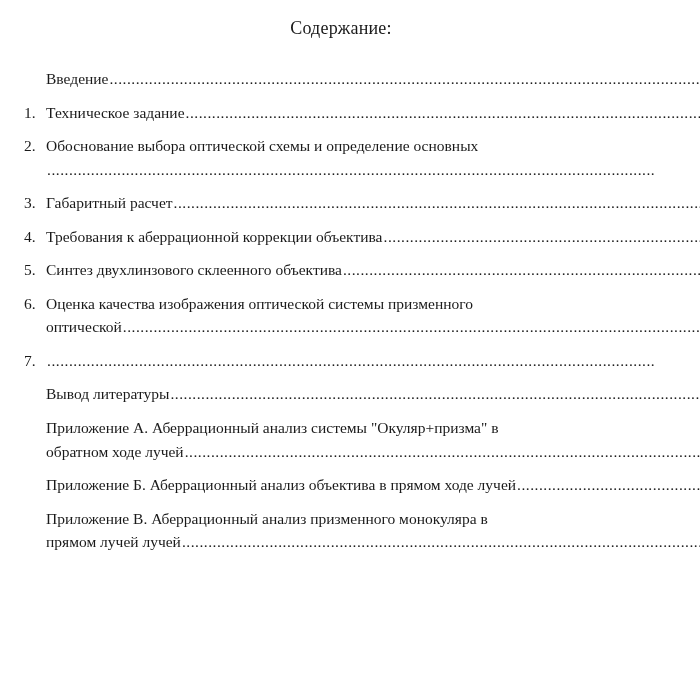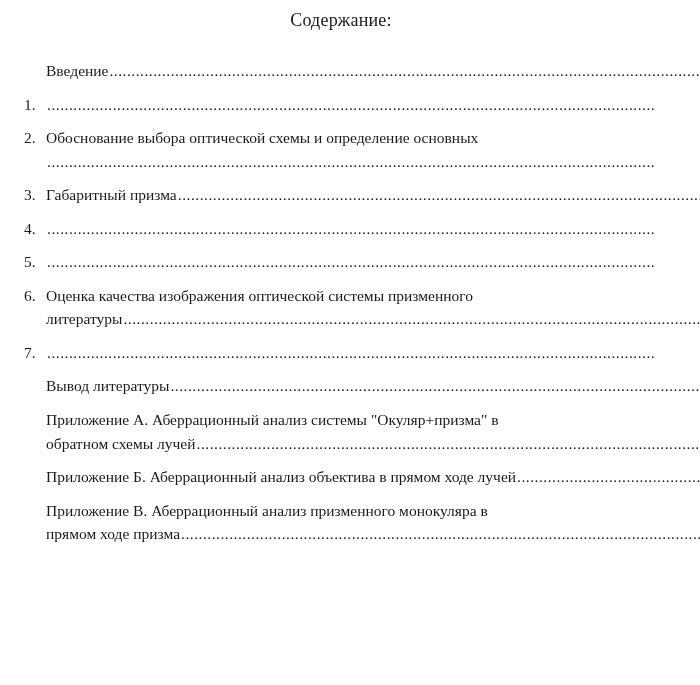--- a/index.html
+++ b/index.html
@@ -12,21 +12,21 @@
     height: 685px;
     font-family: "Liberation Serif", "DejaVu Serif", serif;
     color: #000000;
     overflow: hidden;
   }
   .page {
     position: relative;
     width: 700px;
     height: 685px;
     box-sizing: border-box;
-    padding: 2px 40px 0 22px;
+    padding: 10px 40px 0 22px;
   }
   .doc-title {
     text-align: center;
     font-size: 18px;
     color: #1a1a1a;
     margin: 8px 0 0 0;
     letter-spacing: 0.2px;
   }
   .toc {
     margin-top: 28px;
@@ -97,64 +97,67 @@
           <div class="toc-line">
             <span class="toc-text">Введение</span>
             <span class="toc-dots">...........................................................................................................................................</span>
           </div>
         </div>
       </div>
       <div class="toc-entry">
         <div class="toc-num">1.</div>
         <div class="toc-body">
           <div class="toc-line">
+            <span class="toc-text">Техническое задание</span>
             <span class="toc-dots">...........................................................................................................................................</span>
           </div>
         </div>
       </div>
       <div class="toc-entry">
         <div class="toc-num">2.</div>
         <div class="toc-body">
           <div class="toc-wrapline">Обоснование выбора оптической схемы и определение основных</div>
           <div class="toc-line">
             <span class="toc-dots">...........................................................................................................................................</span>
           </div>
         </div>
       </div>
       <div class="toc-entry">
         <div class="toc-num">3.</div>
         <div class="toc-body">
           <div class="toc-line">
-            <span class="toc-text">Габаритный призма</span>
+            <span class="toc-text">Габаритный расчет</span>
             <span class="toc-dots">...........................................................................................................................................</span>
           </div>
         </div>
       </div>
       <div class="toc-entry">
         <div class="toc-num">4.</div>
         <div class="toc-body">
           <div class="toc-line">
+            <span class="toc-text">Требования к аберрационной коррекции объектива</span>
             <span class="toc-dots">...........................................................................................................................................</span>
           </div>
         </div>
       </div>
       <div class="toc-entry">
         <div class="toc-num">5.</div>
         <div class="toc-body">
           <div class="toc-line">
+            <span class="toc-text">Синтез двухлинзового склеенного объектива</span>
             <span class="toc-dots">...........................................................................................................................................</span>
           </div>
         </div>
       </div>
       <div class="toc-entry">
         <div class="toc-num">6.</div>
         <div class="toc-body">
           <div class="toc-wrapline">Оценка качества изображения оптической системы призменного</div>
           <div class="toc-line">
-            <span class="toc-text">литературы</span>
+            <span class="toc-text">оптической</span>
             <span class="toc-dots">...........................................................................................................................................</span>
           </div>
         </div>
       </div>
       <div class="toc-entry">
         <div class="toc-num">7.</div>
         <div class="toc-body">
           <div class="toc-line">
             <span class="toc-dots">...........................................................................................................................................</span>
           </div>
@@ -167,39 +170,39 @@
             <span class="toc-text">Вывод литературы</span>
             <span class="toc-dots">...........................................................................................................................................</span>
           </div>
         </div>
       </div>
       <div class="toc-entry">
         <div class="toc-num empty"></div>
         <div class="toc-body">
           <div class="toc-wrapline">Приложение А. Аберрационный анализ системы "Окуляр+призма" в</div>
           <div class="toc-line">
-            <span class="toc-text">обратном схемы лучей</span>
+            <span class="toc-text">обратном ходе лучей</span>
             <span class="toc-dots">...........................................................................................................................................</span>
           </div>
         </div>
       </div>
       <div class="toc-entry">
         <div class="toc-num empty"></div>
         <div class="toc-body">
           <div class="toc-line">
             <span class="toc-text">Приложение Б. Аберрационный анализ объектива в прямом ходе лучей</span>
             <span class="toc-dots">...........................................................................................................................................</span>
           </div>
         </div>
       </div>
       <div class="toc-entry">
         <div class="toc-num empty"></div>
         <div class="toc-body">
           <div class="toc-wrapline">Приложение В. Аберрационный анализ призменного монокуляра в</div>
           <div class="toc-line">
-            <span class="toc-text">прямом ходе призма</span>
+            <span class="toc-text">прямом лучей лучей</span>
             <span class="toc-dots">...........................................................................................................................................</span>
           </div>
         </div>
       </div>
     </div>
 
 </div>
 
 </body></html>

